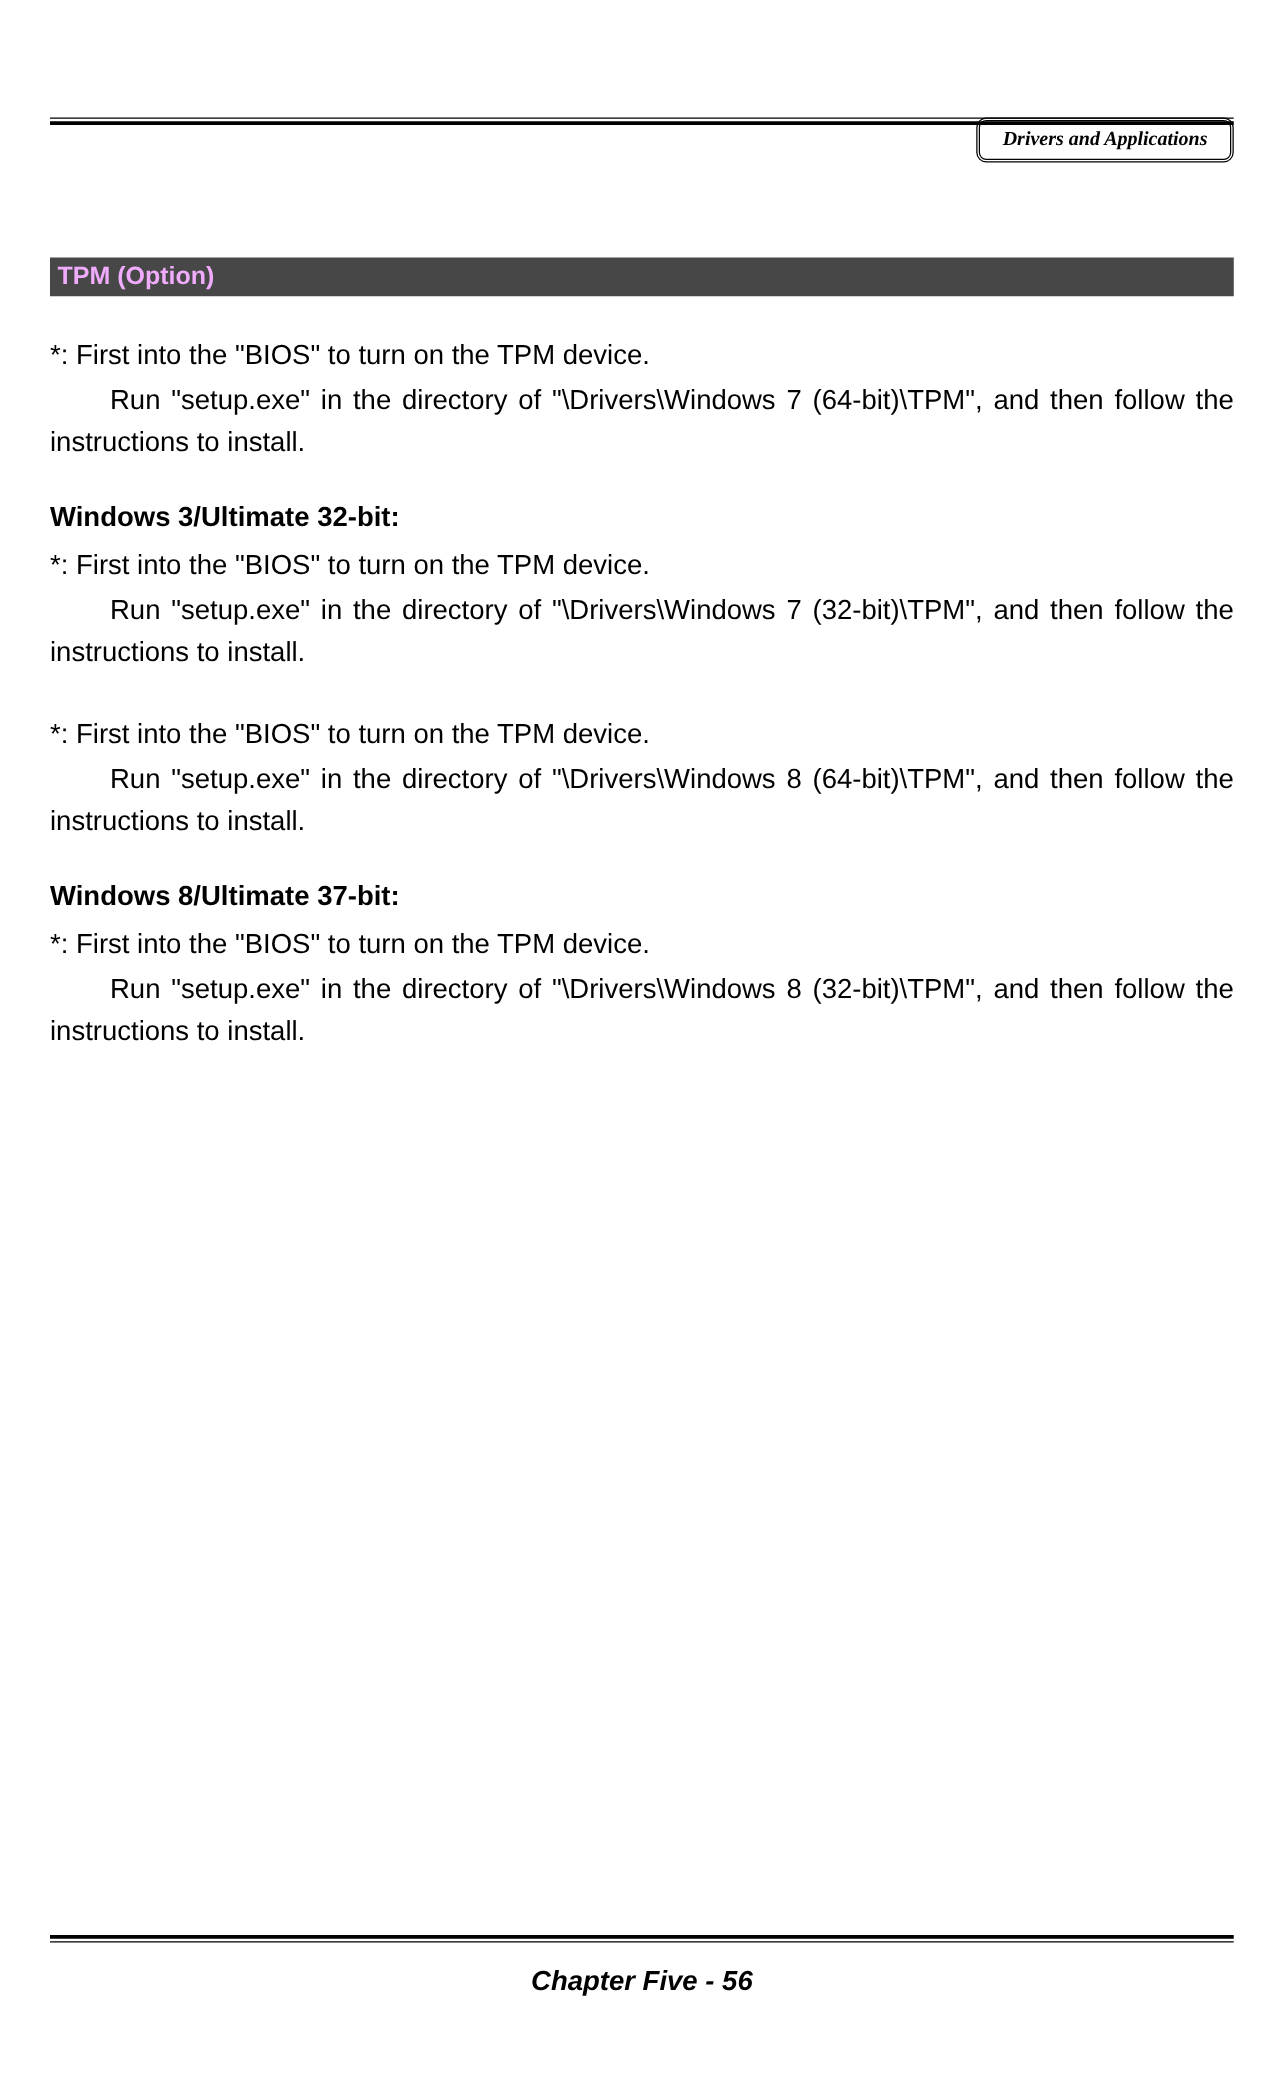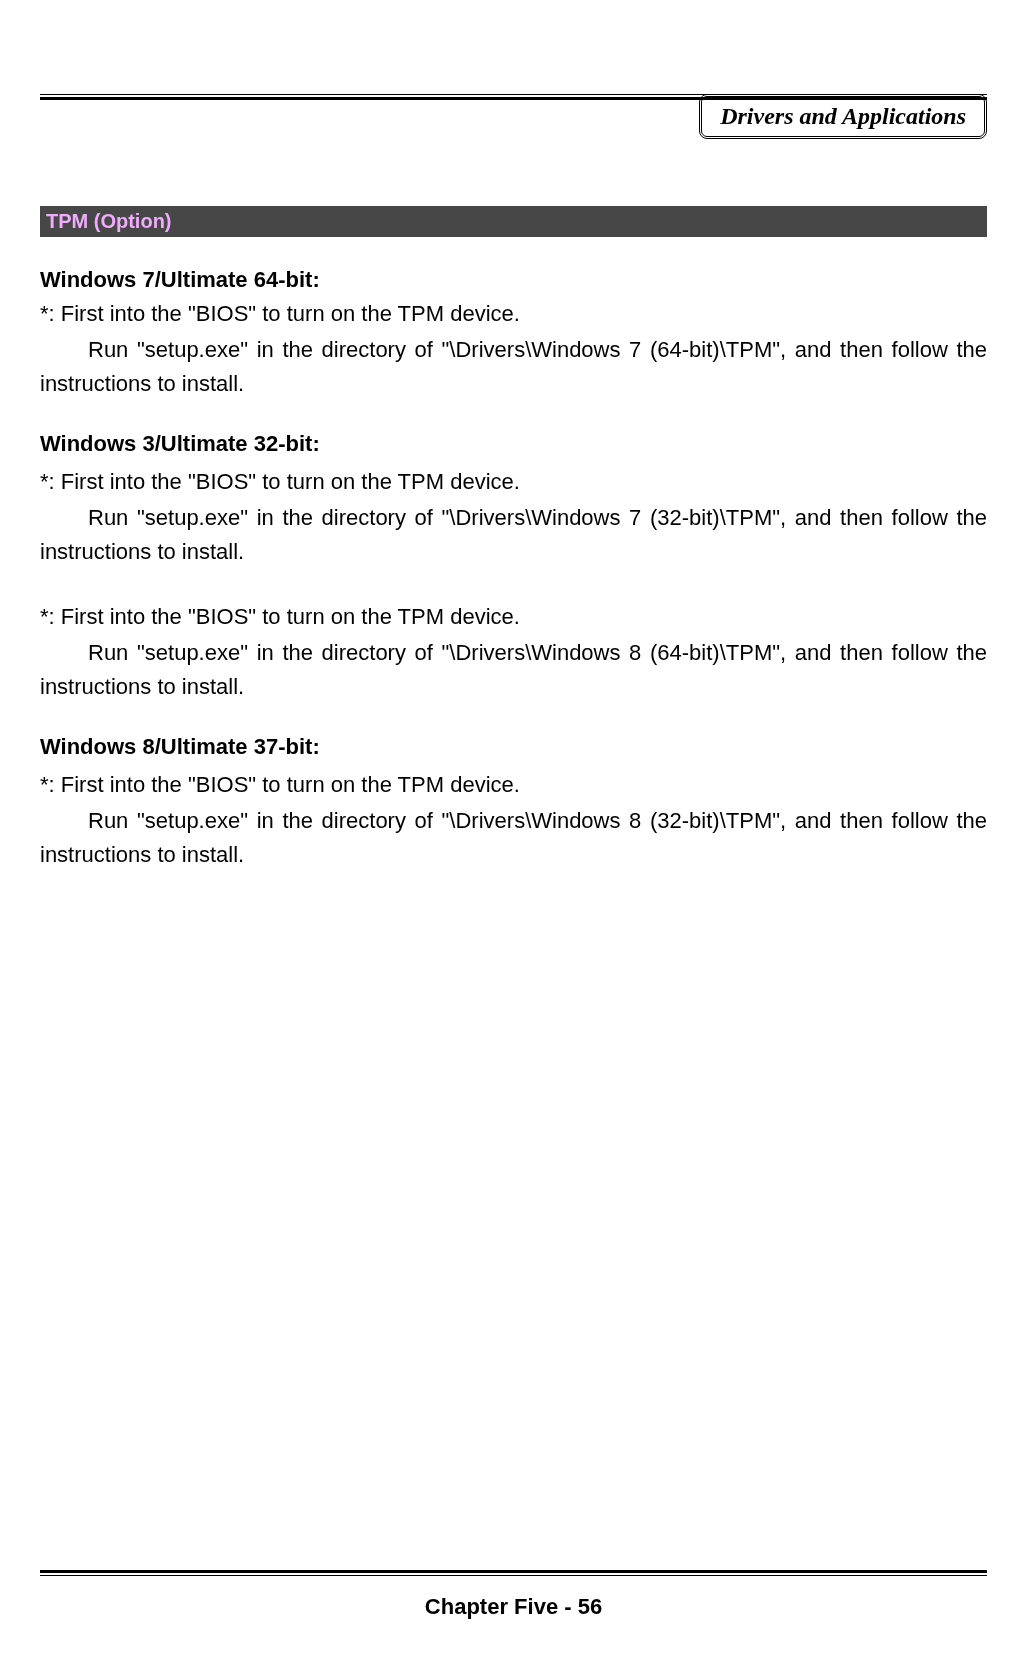--- a/index.html
+++ b/index.html
@@ -22,21 +22,21 @@
     }
     .header-badge {
       position: absolute;
       right: 0;
       top: 0;
       border: 3px double #000;
       border-radius: 8px;
       padding: 6px 18px;
       font-style: italic;
       font-weight: bold;
-      font-size: 24px;
+      font-size: 16px;
       font-family: "Times New Roman", serif;
     }
     .double-rule {
       border: none;
       border-top: 1px solid #000;
       border-bottom: 3px solid #000;
       height: 6px;
       margin-top: 54px;
     }
     .section-title {
@@ -67,21 +67,22 @@
       margin-top: 2px;
     }
     .os-run .indent {
       display: inline-block;
       width: 48px;
     }
     .footer-area {
       position: absolute;
       left: 40px;
       right: 40px;
-      bottom: 40px;
+      bottom: 62px;
+      font-style: italic;
     }
     .footer-rule {
       border: none;
       border-top: 3px solid #000;
       border-bottom: 1px solid #000;
       height: 6px;
       margin-bottom: 18px;
     }
     .footer-text {
       text-align: center;
@@ -96,21 +97,20 @@
 <div class="page">
 
   <div class="header-area">
     <div class="header-badge">Drivers and Applications</div>
     <hr class="double-rule">
   </div>
 
   <div class="section-title">TPM (Option)</div>
 
   <div class="os-block">
-    <div class="os-title">Windows 7/Ultimate 64-bit:</div>
     <div class="os-bios">*: First into the "BIOS" to turn on the TPM device.</div>
     <div class="os-run"><span class="indent"></span><span>Run "setup.exe" in the directory of "\Drivers\Windows 7 (64-bit)\TPM", and then follow the instructions to install.</span></div>
   </div>
 
   <div class="os-block">
     <div class="os-title">Windows 3/Ultimate 32-bit:</div>
     <div class="os-bios gap-extra">*: First into the "BIOS" to turn on the TPM device.</div>
     <div class="os-run"><span class="indent"></span><span>Run "setup.exe" in the directory of "\Drivers\Windows 7 (32-bit)\TPM", and then follow the instructions to install.</span></div>
   </div>
 

